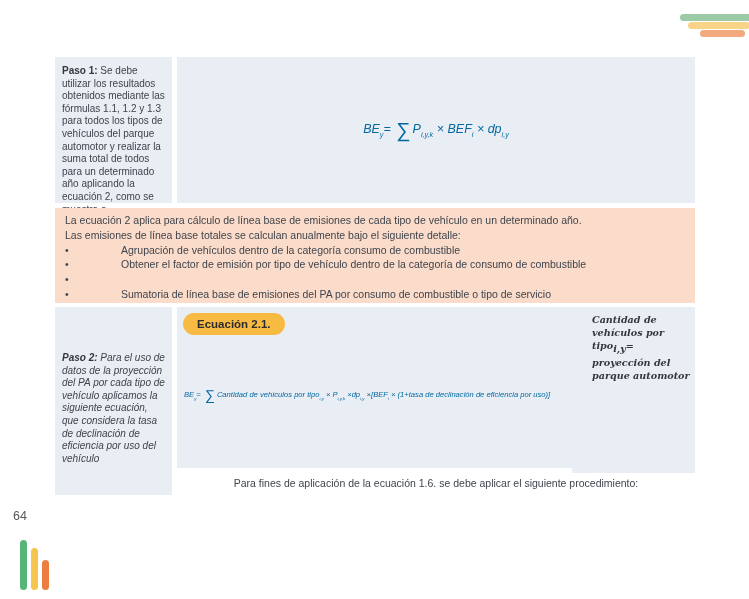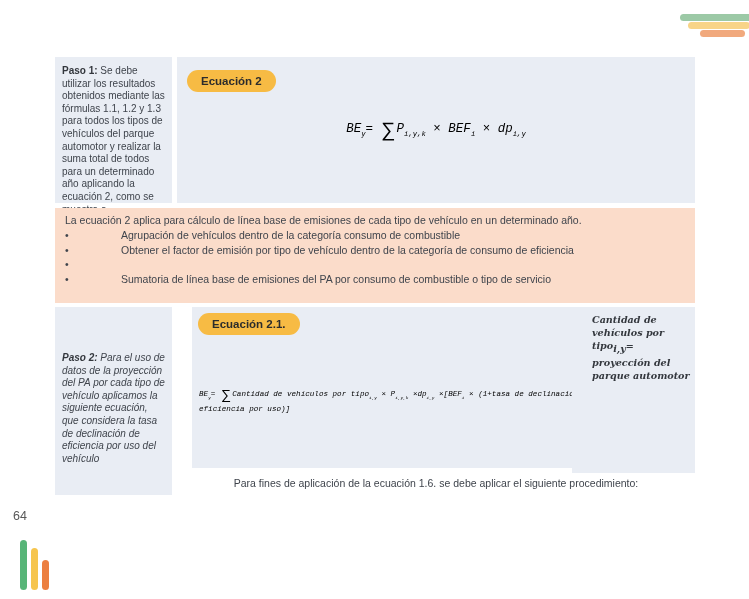--- a/index.html
+++ b/index.html
@@ -17,32 +17,32 @@
   .deco-o { left:700px; top:30px; width:45px; background:#f1a97d; }
 
   
   .step-col { font-size:10px; line-height:12.6px; color:#3f444c; }
   #step1 { left:55px; top:57px; width:117px; height:146px; padding:8px 7px; }
   #step2 { left:55px; top:307px; width:117px; height:188px; padding:45px 7px 0 7px;font-style:italic; }
   .step-col b { color:#33373d; }
 
   
   #eq2panel  { left:177px; top:57px;  width:518px; height:146px; }
-  #eq21panel { left:192px; top:307px; width:427px; height:161px; }
+  #eq21panel { left:177px; top:307px; width:427px; height:161px; }
 
   .badge {
     position:absolute; display:inline-block; background:#f7bb44; color:#2c2c2c;
     font-weight:bold; font-size:11.5px; padding:5px 14px; border-radius:13px;
   }
   #badge2  { left:10px; top:13px; }
   #badge21 { left:6px;  top:6px; }
 
   .formula {
-    position:absolute; font-family:Liberation Mono, monospace; font-style:italic;
-    color:#000000; white-space:nowrap;
+    position:absolute; font-family:Liberation Sans, sans-serif; font-style:italic;
+    color:#0369a1; white-space:nowrap;
   }
   #formula2 { left:0; right:0; top:62px; text-align:center; font-size:12.5px; }
   #formula21 { left:7px; right:2px; top:80px; font-size:7.6px; white-space:normal; line-height:1.25; }
   .formula sub { font-size:58%; font-style:italic; }
   .sigma { font-style:normal; font-weight:normal; }
   #formula2 .sigma { font-size:20px; vertical-align:-4px; margin:0 2px; }
   #formula21 .sigma { font-size:14px; vertical-align:-3px; margin:0 2px; }
 
   
   #notebox {
@@ -82,33 +82,33 @@
 
   <div class="deco-bar deco-g"></div>
   <div class="deco-bar deco-y"></div>
   <div class="deco-bar deco-o"></div>
 
   <div class="panel step-col" id="step1">
     <p><b>Paso 1:</b><span> Se debe utilizar los resultados obtenidos mediante las fórmulas 1.1, 1.2 y 1.3 para todos los tipos de vehículos del parque automotor y realizar la suma total de todos para un determinado año aplicando la ecuación 2, como se muestra a continuación</span></p>
   </div>
 
   <div class="panel" id="eq2panel">
-    <div class="badge" id="badge2">Ecuación 2</div>
     <div class="formula" id="formula2"><span>BE</span><sub>y</sub><span>= </span><span class="sigma">∑</span><span>P</span><sub>i,y,k</sub><span> × </span><span>BEF</span><sub>i</sub><span> × </span><span>dp</span><sub>i,y</sub></div>
   </div>
 
   <div id="notebox">
     <div>La ecuación 2 aplica para cálculo de línea base de emisiones de cada tipo de vehículo en un determinado año.</div>
+    <div>Las emisiones de línea base totales se calculan anualmente bajo el siguiente detalle:</div>
     <div class="bullet">
         <span class="marker">•</span>
         <span>Agrupación de vehículos dentro de la categoría consumo de combustible</span>
       </div>
     <div class="bullet">
         <span class="marker">•</span>
-        <span>Obtener el factor de emisión por tipo de vehículo dentro de la categoría de consumo de eficiencia</span>
+        <span>Obtener el factor de emisión por tipo de vehículo dentro de la categoría de consumo de combustible</span>
       </div>
     <div class="bullet">
         <span class="marker">•</span>
       </div>
     <div class="bullet">
         <span class="marker">•</span>
         <span>Sumatoria de línea base de emisiones del PA por consumo de combustible o tipo de servicio</span>
       </div>
   </div>
 

